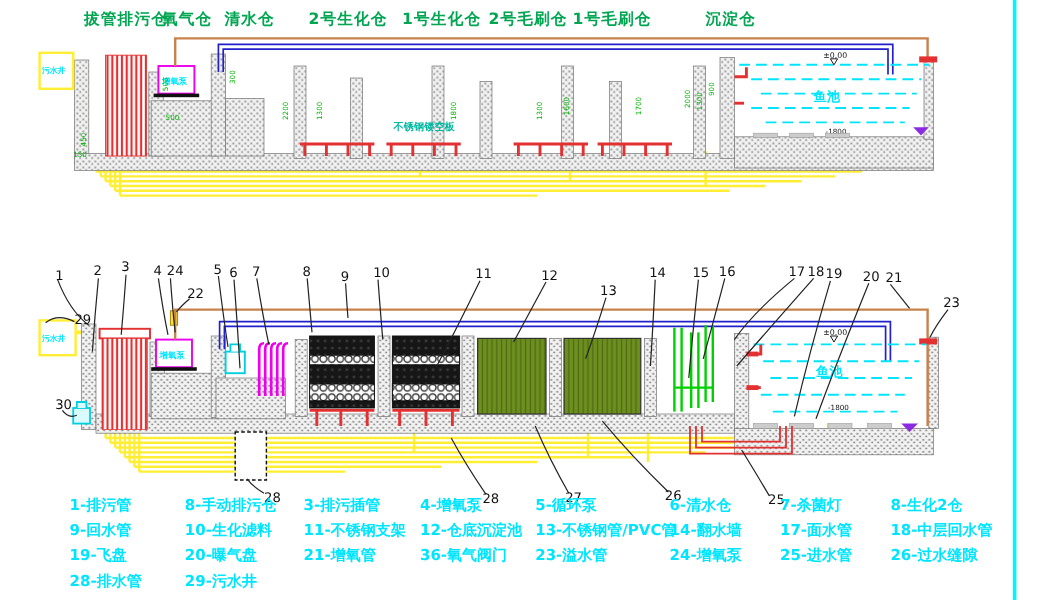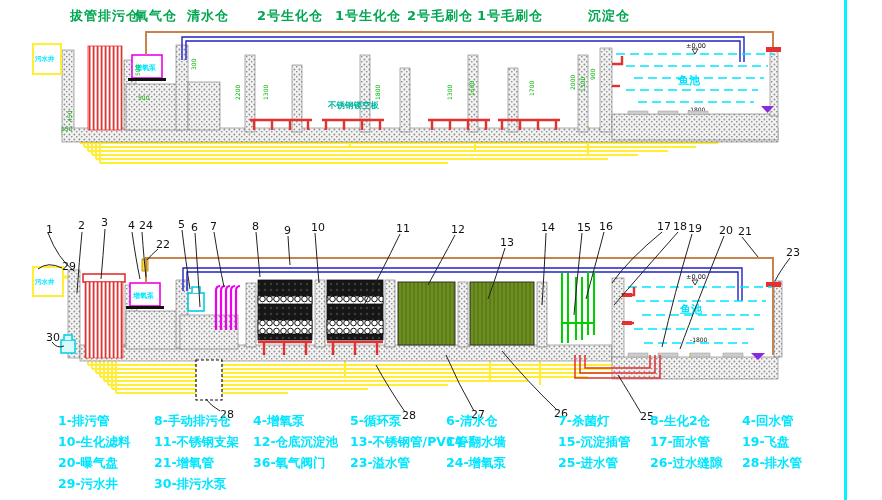--- a/index.html
+++ b/index.html
@@ -421,40 +421,40 @@
       <text class="callout" x="374" y="204">28</text>
       <text class="callout" x="443" y="203">27</text>
       <text class="callout" x="526" y="202">26</text>
       <text class="callout" x="612" y="205">25</text>
     </g>
   </svg>
 
   <div class="legend">
     <span>1-排污管</span>
     <span>8-手动排污仓</span>
+    <span>3-排污插管</span>
     <span>4-增氧泵</span>
     <span>5-循环泵</span>
     <span>6-清水仓</span>
     <span>7-杀菌灯</span>
     <span>8-生化2仓</span>
-    <span>4-回水管</span>
+    <span>9-回水管</span>
     <span>10-生化滤料</span>
     <span>11-不锈钢支架</span>
     <span>12-仓底沉淀池</span>
     <span>13-不锈钢管/PVC管</span>
     <span>14-翻水墙</span>
-    <span>15-沉淀插管</span>
     <span>17-面水管</span>
+    <span>18-中层回水管</span>
     <span>19-飞盘</span>
     <span>20-曝气盘</span>
     <span>21-增氧管</span>
     <span>36-氧气阀门</span>
     <span>23-溢水管</span>
     <span>24-增氧泵</span>
     <span>25-进水管</span>
     <span>26-过水缝隙</span>
     <span>28-排水管</span>
     <span>29-污水井</span>
-    <span>30-排污水泵</span>
   </div>
 
   <div class="border-right"></div>
 </div>
 
 </body></html>

